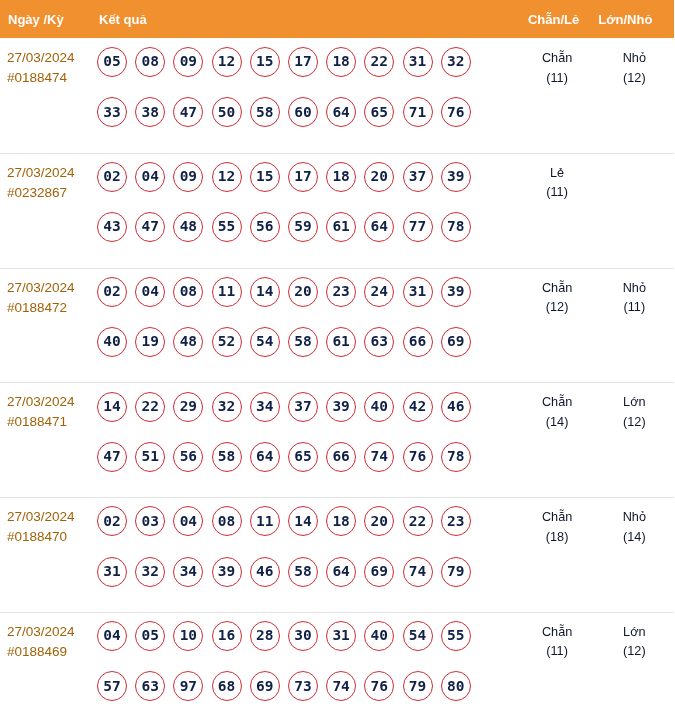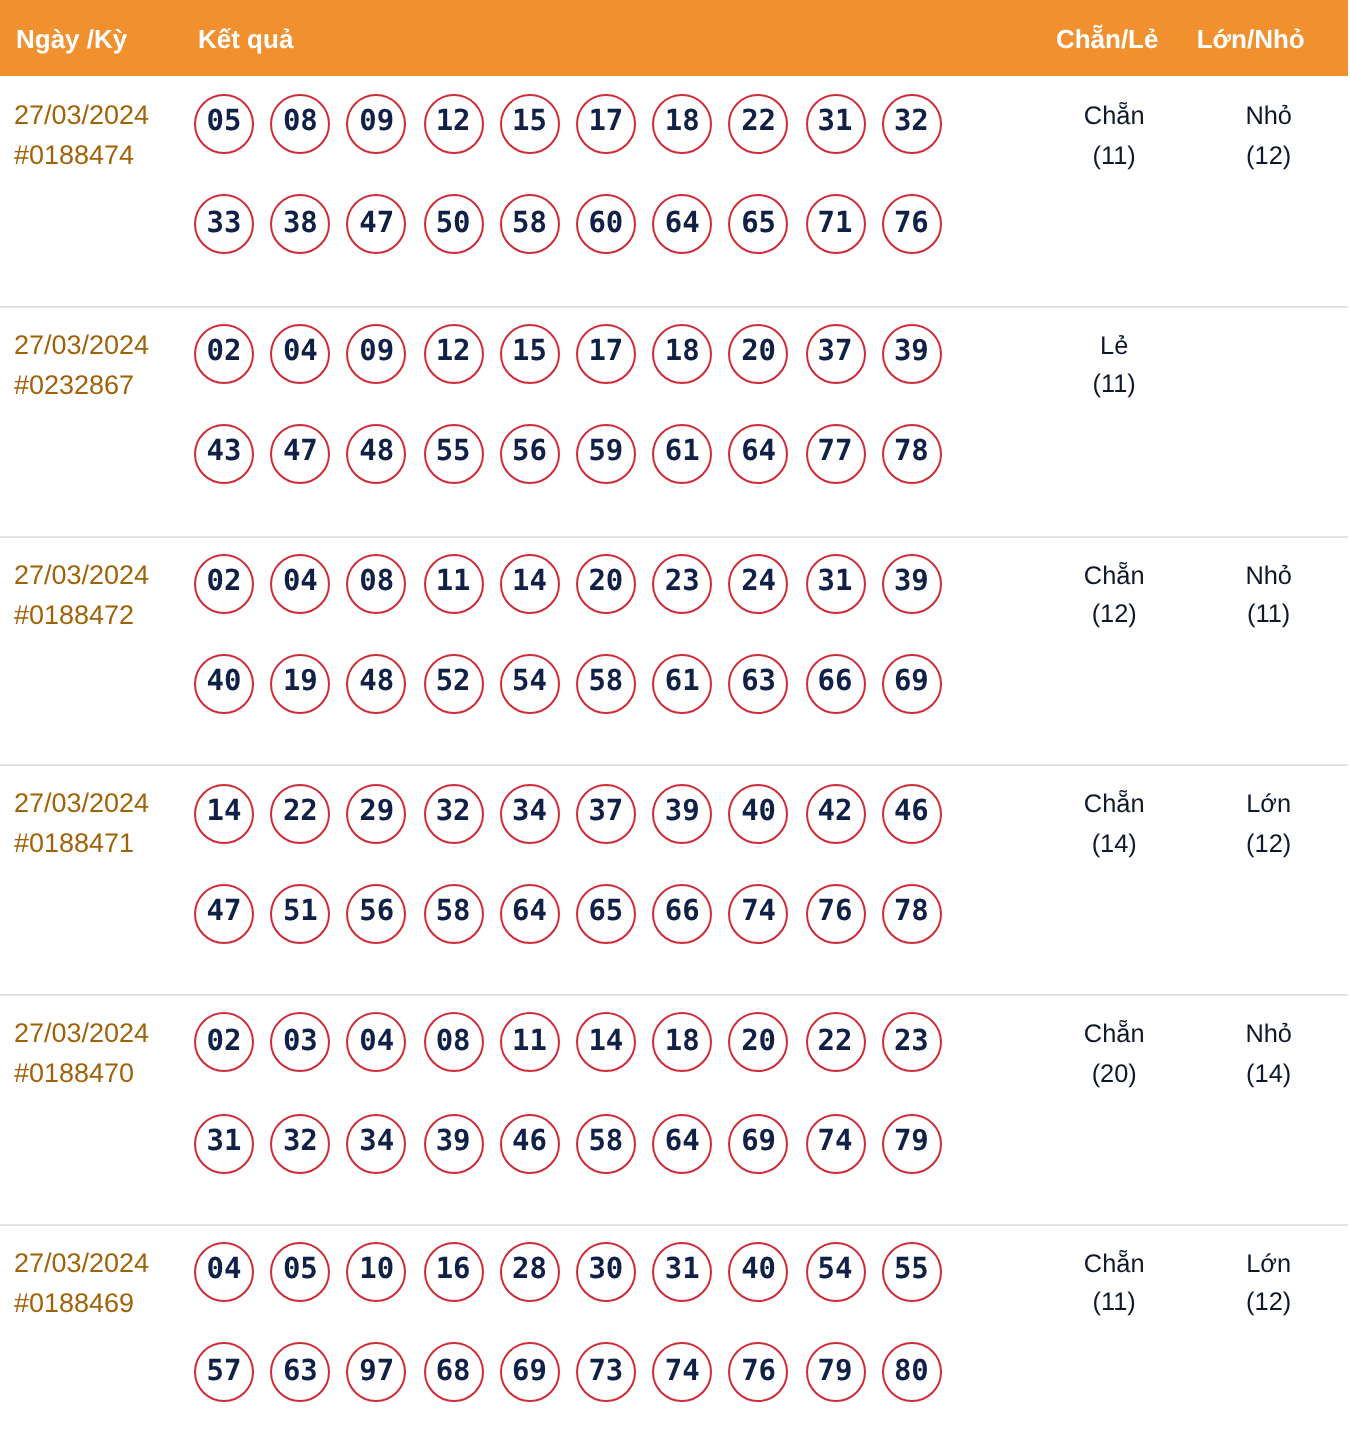--- a/index.html
+++ b/index.html
@@ -223,21 +223,21 @@
             <div class="ball">46</div>
             <div class="ball">58</div>
             <div class="ball">64</div>
             <div class="ball">69</div>
             <div class="ball">74</div>
             <div class="ball">79</div>
           </div>
         </div>
         <div class="c-ce">
           <div>Chẵn</div>
-          <div>(20)</div>
+          <div>(18)</div>
         </div>
         <div class="c-bs">
           <div>Nhỏ</div>
           <div>(14)</div>
         </div>
       </div>
       <div class="row">
         <div class="c-date">
           <div>27/03/2024</div>
           <div>#0188469</div>

